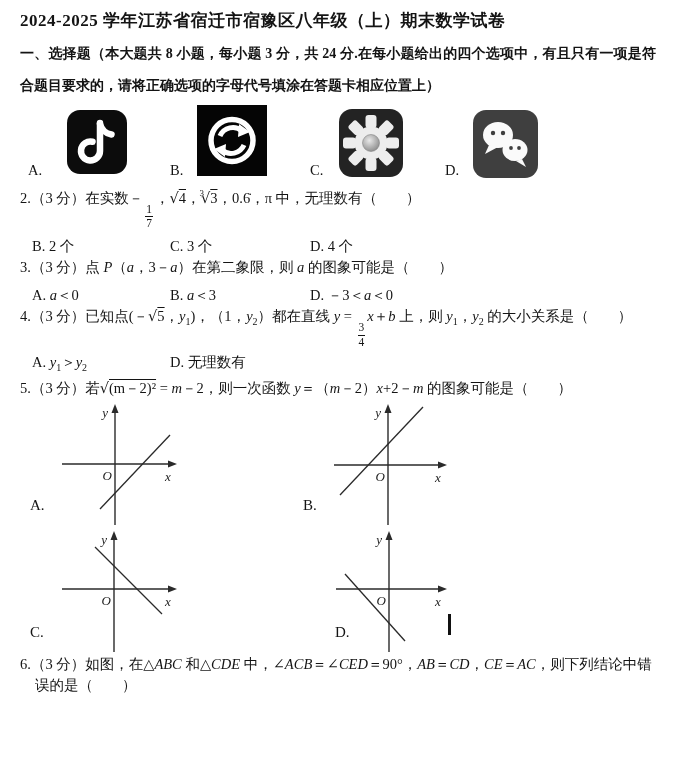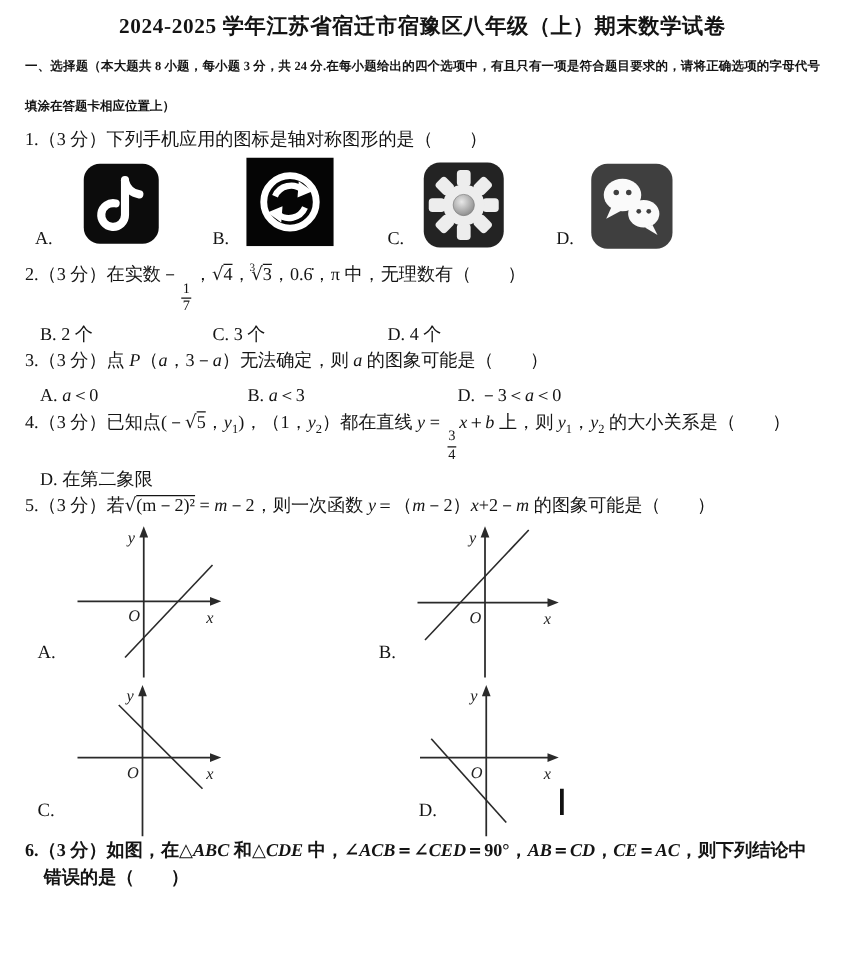--- a/index.html
+++ b/index.html
@@ -3,39 +3,39 @@
 <meta charset="utf-8">
 <style>
   html,body{margin:0;padding:0;}
   body{
     width:676px;height:762px;background:#ffffff;color:#141414;
     font-family:"Liberation Serif","DejaVu Serif",serif;
     font-size:14.5px;position:relative;overflow:hidden;
   }
   .page{padding:0 20px;}
   .title{
-    font-size:17px;font-weight:bold;text-align:center;
+    font-size:17px;font-weight:bold;text-align:left;
     padding-top:9px;margin:0;letter-spacing:.5px;
   }
   .section{
-    font-weight:bold;font-size:10px;line-height:32px;
+    font-weight:bold;font-size:14px;line-height:32px;
     margin:6px 0 0 0;text-align:justify;
   }
   p.q{margin:0;line-height:21px;}
   .q1{margin-top:7px;}
   .q2{margin-top:8px;line-height:30px;}
   .q3{margin-top:10px;}
   .q4{margin-top:9px;line-height:34px;}
   .q5{margin-top:9px;}
-  .q6{margin-top:6px;line-height:31px;padding-left:15px;text-indent:-15px;font-weight:bold;}
+  .q6{margin-top:6px;line-height:31px;padding-left:15px;text-indent:-15px;}
   .opts{
     display:grid;grid-template-columns:138px 140px 138px auto;
     margin-left:12px;margin-top:6px;line-height:21px;
   }
-  .opts.tight{margin-top:7px;gap:28px;}
+  .opts.tight{margin-top:7px;}
   
   .iconrow{position:relative;height:78px;margin-top:3px;}
   .iconrow .lab{position:absolute;bottom:4px;}
   .iconrow svg{position:absolute;}
   
   .i{font-style:italic;font-family:"Liberation Serif",serif;}
   .sub{font-size:10px;vertical-align:-4px;}
   .frac{display:inline-flex;flex-direction:column;text-align:center;
         vertical-align:-10px;font-size:11.5px;line-height:1.15;padding:0 2px;}
   .fd{border-top:1.2px solid currentColor;padding:0 1px;}
@@ -52,21 +52,20 @@
 </style>
 </head>
 <body>
 
 <div class="page">
 
   <h1 class="title">2024-2025 学年江苏省宿迁市宿豫区八年级（上）期末数学试卷</h1>
 
   <p class="section">一、选择题（本大题共 8 小题，每小题 3 分，共 24 分.在每小题给出的四个选项中，有且只有一项是符合题目要求的，请将正确选项的字母代号填涂在答题卡相应位置上）</p>
 
-  <p class="q q1"><span>1.（3 分）下列手机应用的图标是轴对称图形的是（　　）</span></p>
 
   <div class="iconrow">
     <span class="lab" style="left:8px">A.</span>
     <svg style="left:46px;top:3px" width="62" height="68" viewBox="0 0 62 68">
       <rect x="1" y="2" width="60" height="64" rx="13" fill="#0c0c0c"></rect>
       <g stroke="#ffffff" stroke-width="6.5" fill="none" stroke-linecap="round">
         <path d="M34 15 v28 a9.5 9.5 0 1 1 -7.5 -9.3"></path>
         <path d="M34 16 q2.5 9 11.5 10.5"></path>
       </g>
     </svg>
@@ -129,33 +128,34 @@
   <p class="q q2"><span>2.（3 分）在实数－</span><span class="frac">
         <span class="fn">1</span>
         <span class="fd">7</span>
       </span><span>，</span><span class="sqrt"><span class="rsign">√</span><span class="rad">4</span></span><span>，</span><span class="sqrt"><span class="ridx">3</span><span class="rsign">√</span><span class="rad">3</span></span><span>，0.6̇，π 中，无理数有（　　）</span></p>
   <div class="opts">
     <span>B. 2 个</span>
     <span>C. 3 个</span>
     <span>D. 4 个</span>
   </div>
 
-  <p class="q q3"><span>3.（3 分）点 </span><span class="i">P</span><span>（</span><span class="i">a</span><span>，3－</span><span class="i">a</span><span>）无法确定，则 </span><span class="i">a</span><span> 的图象可能是（　　）</span></p>
+  <p class="q q3"><span>3.（3 分）点 </span><span class="i">P</span><span>（</span><span class="i">a</span><span>，3－</span><span class="i">a</span><span>）在第二象限，则 </span><span class="i">a</span><span> 的图象可能是（　　）</span></p>
   <div class="opts tight">
     <span><span>A. </span><span class="i">a</span><span>＜0</span></span>
     <span><span>B. </span><span class="i">a</span><span>＜3</span></span>
     <span><span>D. －3＜</span><span class="i">a</span><span>＜0</span></span>
   </div>
 
   <p class="q q4"><span>4.（3 分）已知点(－</span><span class="sqrt"><span class="rsign">√</span><span class="rad">5</span></span><span>，</span><span class="i">y</span><span class="sub">1</span><span>)，（1，</span><span class="i">y</span><span class="sub">2</span><span>）都在直线 </span><span class="i">y</span><span> = </span><span class="frac">
         <span class="fn">3</span>
         <span class="fd">4</span>
       </span><span class="i">x</span><span>＋</span><span class="i">b</span><span> 上，则 </span><span class="i">y</span><span class="sub">1</span><span>，</span><span class="i">y</span><span class="sub">2</span><span> 的大小关系是（　　）</span></p>
   <div class="opts" style="margin-top:3px">
-    <span><span>D. 在第二象限</span></span>
+    <span><span>A. </span><span class="i">y</span><span class="sub">1</span><span>＞</span><span class="i">y</span><span class="sub">2</span></span>
+    <span><span>D. 无理数有</span></span>
   </div>
 
   <p class="q q5"><span>5.（3 分）若</span><span class="sqrt"><span class="rsign">√</span><span class="rad">(m－2)²</span></span><span> = </span><span class="i">m</span><span>－2，则一次函数 </span><span class="i">y</span><span>＝（</span><span class="i">m</span><span>－2）</span><span class="i">x</span><span>+2－</span><span class="i">m</span><span> 的图象可能是（　　）</span></p>
 
   <div class="graphs">
 
     <svg style="left:40px;top:0" width="135" height="126" viewBox="0 0 135 126">
       <g stroke="#2a2a2a" stroke-width="1.4">
         <line x1="55" y1="7" x2="55" y2="123"></line>
         <line x1="2" y1="62" x2="112" y2="62"></line>

